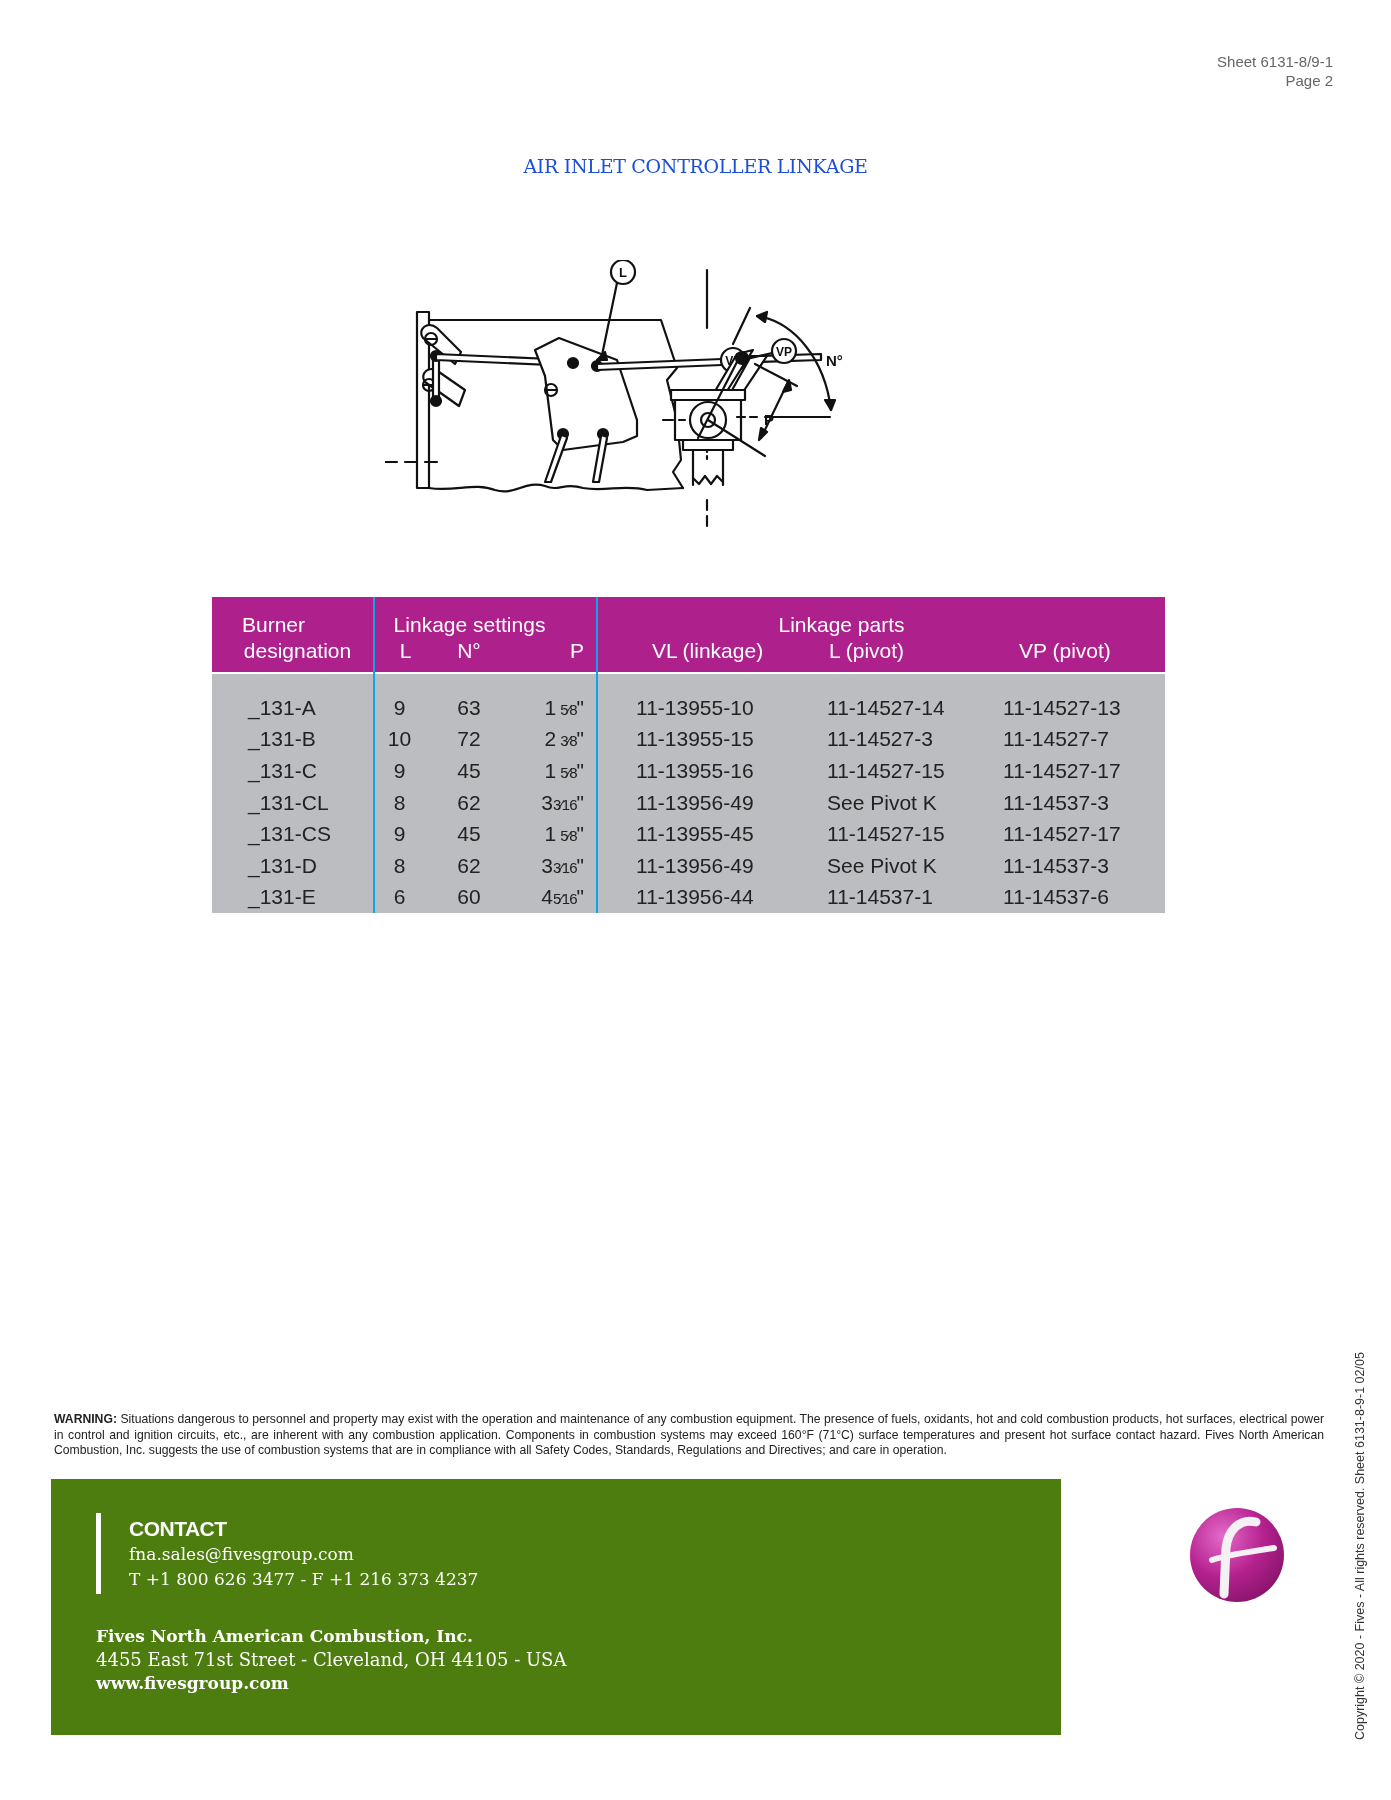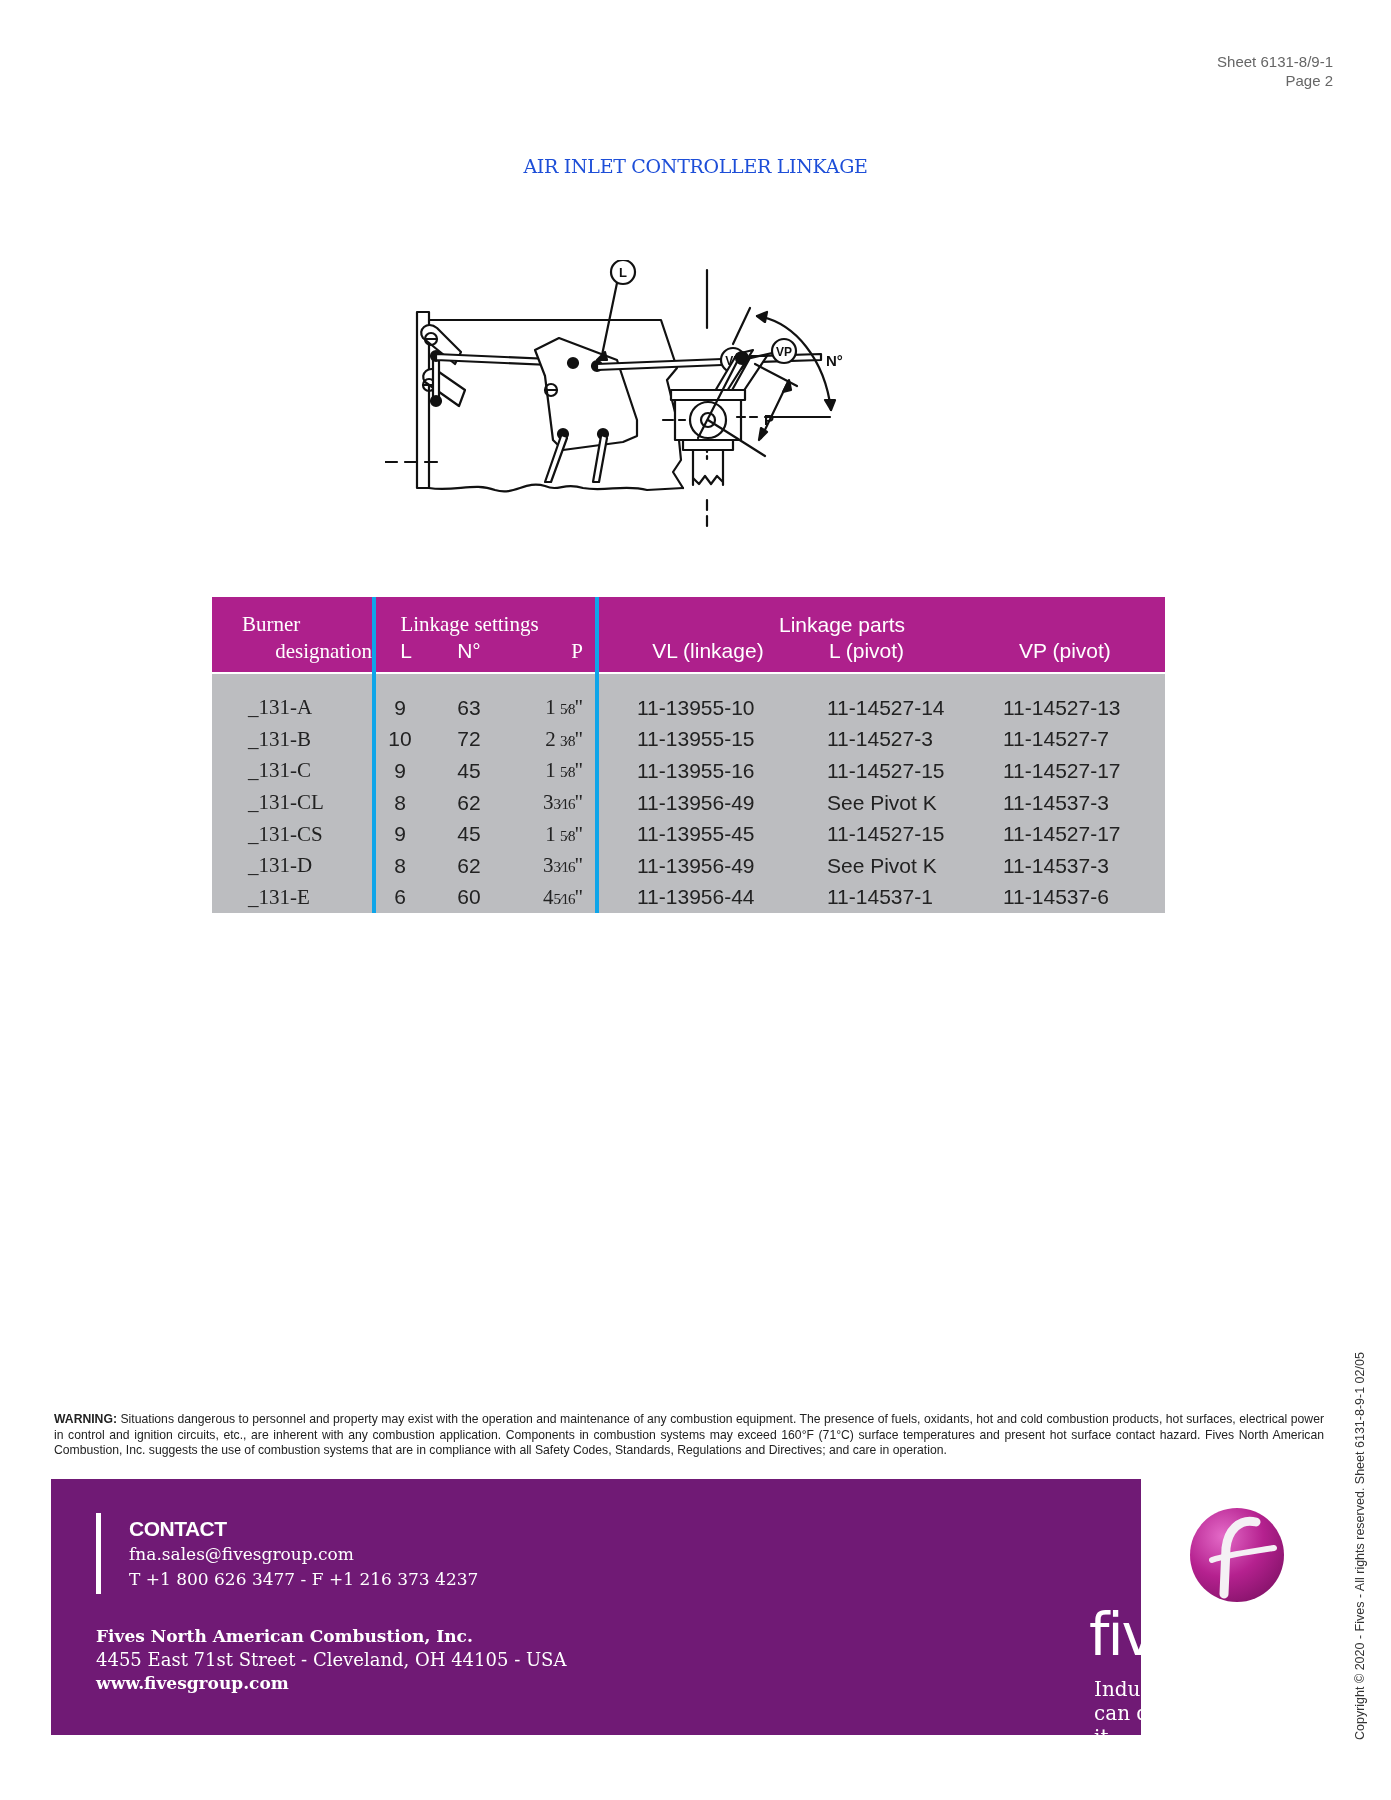--- a/index.html
+++ b/index.html
@@ -18,36 +18,36 @@
   .table-wrap { position:absolute; left:212px; top:597px; width:953px; }
   table.linkage { border-collapse:collapse; width:953px; table-layout:fixed; }
   table.linkage th { background:#ae208c; color:#fff; font-weight:normal;
                      font-size:21px; padding:0; height:35px; vertical-align:bottom; }
   table.linkage thead tr.r1 th { height:40px; vertical-align:bottom; padding-bottom:1px; }
   table.linkage thead tr.r2 th { height:33px; vertical-align:top; padding-top:1px; }
   table.linkage td { background:#bcbdc0; font-size:21px; color:#222;
                      height:31.6px; padding:0; white-space:nowrap; }
   table.linkage tbody tr.spacer td { height:18px; }
   table.linkage tbody tr.last td { padding-bottom:6px; }
-  .sep-r { border-right:4px solid #0ea5e9;font-family:Liberation Serif, serif; }
+  .sep-r { border-right:2px solid #0ea5e9; }
   .hdr-sep { border-top:2px solid #ffffff; }
 
   .c-burner { text-align:left; padding-left:36px !important; }
   .c-l { text-align:center; }
   .c-n { text-align:center;margin-top:25px; }
   .c-p { text-align:right; padding-right:12px !important; }
   .c-vl, .c-lp, .c-vp { text-align:left; }
   .frac { font-size:15px; letter-spacing:-1px; }
 
   .warning { position:absolute; left:54px; top:1412px; width:1270px;
              font-size:12.2px; line-height:15.5px; color:#222; text-align:justify; }
   .warning b { font-weight:bold; }
 
-  .footer { position:absolute; left:51px; top:1479px; width:1090px; height:256px;
-            background:#701a75; color:#fff; }
+  .footer { position:absolute; left:51px; top:1479px; width:1010px; height:256px;
+            background:#4d7c0f; color:#fff; }
   .contact-bar { position:absolute; left:45px; top:34px; width:5px; height:81px; background:#fff; }
   .contact-title { position:absolute; left:78px; top:38px; font-size:21px; font-weight:bold;
                    letter-spacing:-0.5px; }
   .contact-email { position:absolute; left:78px; top:65px; font-family:"DejaVu Serif", serif;
                    font-size:17px; }
   .contact-phone { position:absolute; left:78px; top:90px; font-family:"DejaVu Serif", serif;
                    font-size:17px; }
   .company-name { position:absolute; left:45px; top:147px; font-family:"DejaVu Serif", serif;
                   font-size:17px; font-weight:bold; }
   .company-addr { position:absolute; left:45px; top:170px; font-family:"DejaVu Serif", serif;
@@ -167,21 +167,21 @@
         <col style="width:160px">
         <col style="width:188px">
     </colgroup>
     <thead>
       <tr class="r1">
         <th class="sep-r" style="text-align:left;padding-left:30px;">Burner</th>
         <th colspan="3" class="sep-r" style="text-align:center;padding-right:32px;margin-top:44px;">Linkage settings</th>
         <th colspan="3" style="text-align:center;padding-right:80px;">Linkage parts</th>
       </tr>
       <tr class="r2">
-        <th class="sep-r" style="text-align:right;padding-left:10px;">designation</th>
+        <th class="sep-r" style="text-align:center;padding-left:10px;">designation</th>
         <th style="text-align:center;padding-left:12px;">L</th>
         <th style="text-align:center;">N°</th>
         <th class="sep-r" style="text-align:right;padding-right:12px;">P</th>
         <th style="text-align:center;">VL (linkage)</th>
         <th style="text-align:left;padding-left:12px;">L (pivot)</th>
         <th style="text-align:left;padding-left:42px;">VP (pivot)</th>
       </tr>
     </thead>
     <tbody>
       <tr class="spacer">

